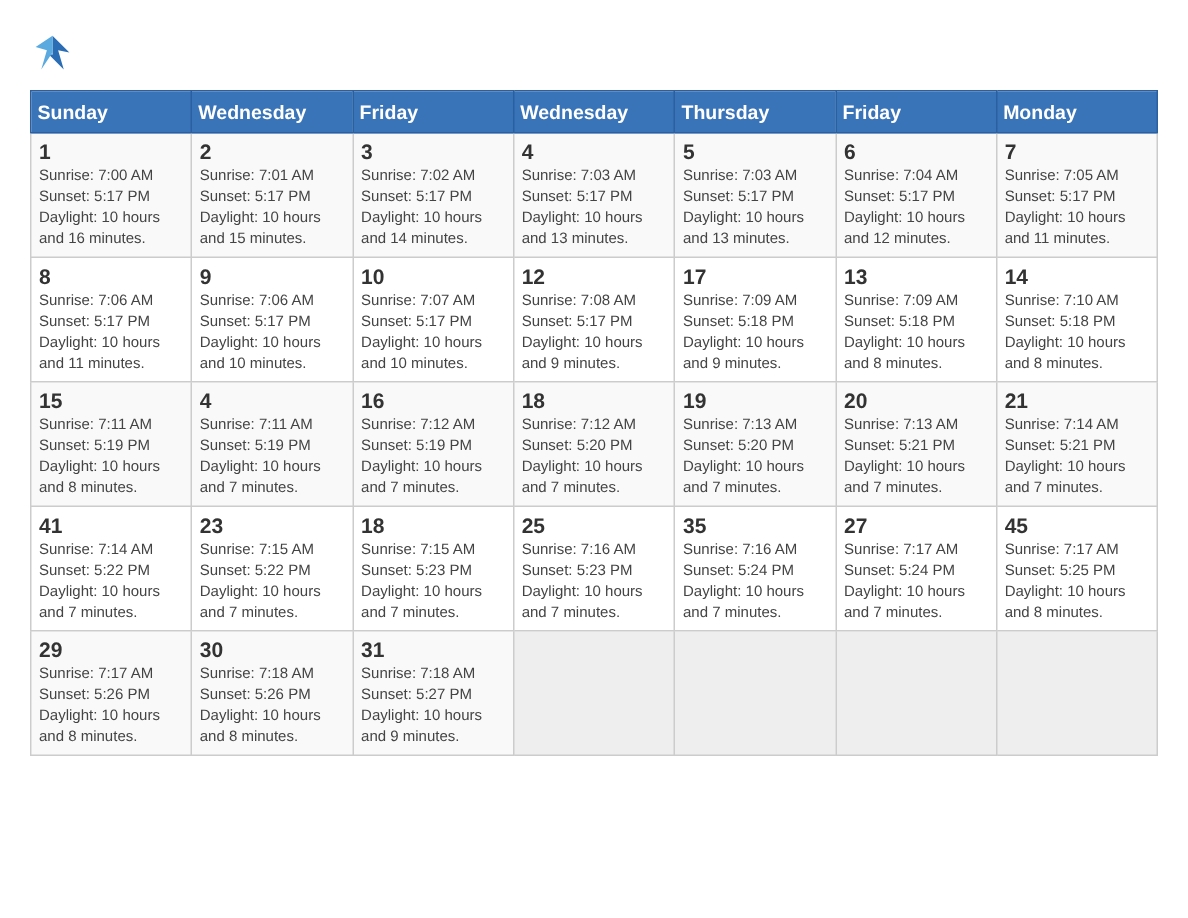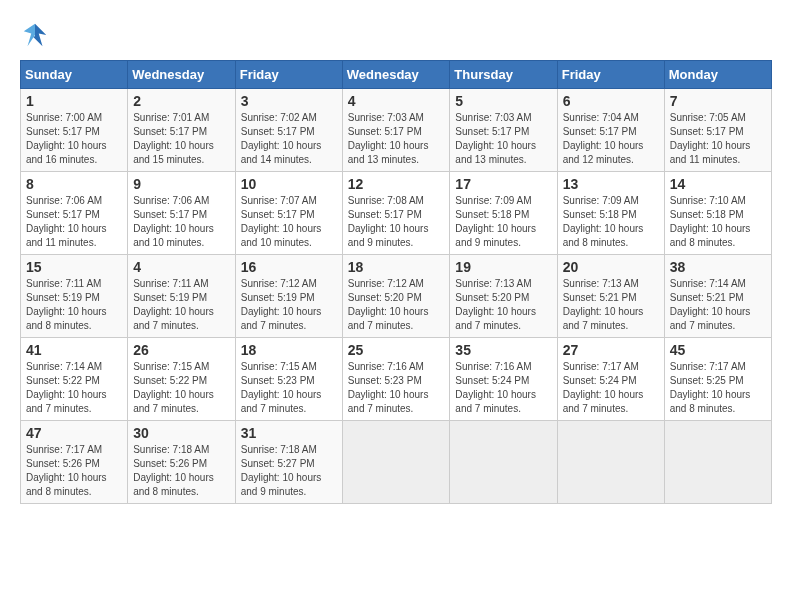--- a/index.html
+++ b/index.html
@@ -287,39 +287,39 @@
         </td>
         <td>
           <span class="day-number">20</span>
         <div class="day-info">
           Sunrise: 7:13 AM<br>
           Sunset: 5:21 PM<br>
           Daylight: 10 hours and 7 minutes.
         </div>
         </td>
         <td>
-          <span class="day-number">38</span>
+          <span class="day-number">21</span>
         <div class="day-info">
           Sunrise: 7:14 AM<br>
           Sunset: 5:21 PM<br>
           Daylight: 10 hours and 7 minutes.
         </div>
         </td>
       </tr>
       <tr>
         <td>
           <span class="day-number">41</span>
         <div class="day-info">
           Sunrise: 7:14 AM<br>
           Sunset: 5:22 PM<br>
           Daylight: 10 hours and 7 minutes.
         </div>
         </td>
         <td>
-          <span class="day-number">26</span>
+          <span class="day-number">23</span>
         <div class="day-info">
           Sunrise: 7:15 AM<br>
           Sunset: 5:22 PM<br>
           Daylight: 10 hours and 7 minutes.
         </div>
         </td>
         <td>
           <span class="day-number">18</span>
         <div class="day-info">
           Sunrise: 7:15 AM<br>
@@ -355,21 +355,21 @@
           <span class="day-number">45</span>
         <div class="day-info">
           Sunrise: 7:17 AM<br>
           Sunset: 5:25 PM<br>
           Daylight: 10 hours and 8 minutes.
         </div>
         </td>
       </tr>
       <tr>
         <td>
-          <span class="day-number">47</span>
+          <span class="day-number">29</span>
         <div class="day-info">
           Sunrise: 7:17 AM<br>
           Sunset: 5:26 PM<br>
           Daylight: 10 hours and 8 minutes.
         </div>
         </td>
         <td>
           <span class="day-number">30</span>
         <div class="day-info">
           Sunrise: 7:18 AM<br>

